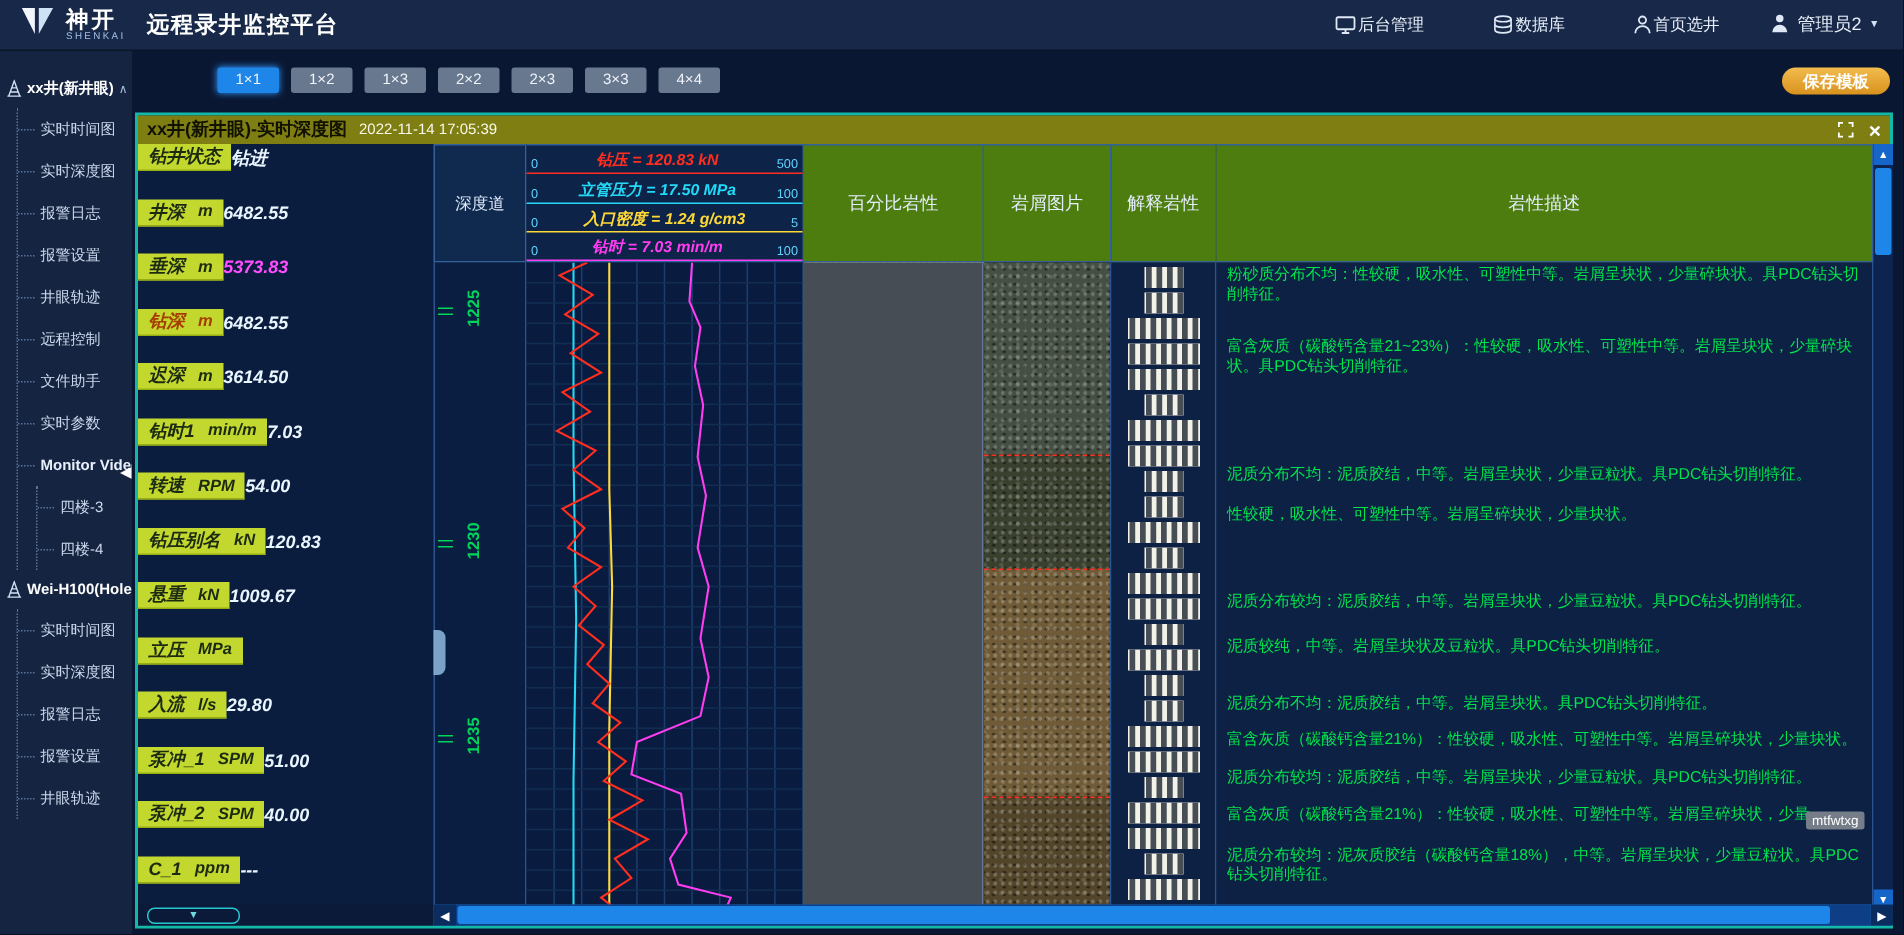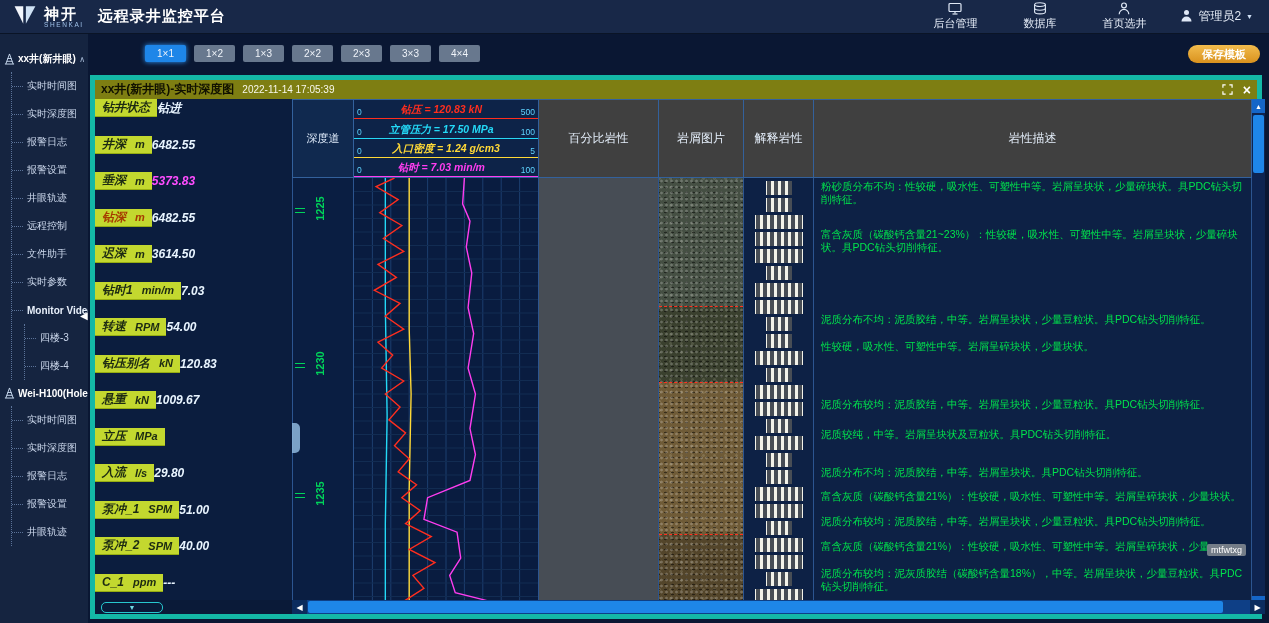--- a/index.html
+++ b/index.html
@@ -5,21 +5,21 @@
 *{margin:0;padding:0;box-sizing:border-box}
 body{background:#000;font-family:"Liberation Sans","DejaVu Sans",sans-serif}
 .app{position:relative;width:1269px;height:623px;background:#0a1733;overflow:hidden;color:#e7eef8}
 
 header{position:absolute;top:0;left:0;width:100%;height:34px;background:#182848;display:flex;align-items:center;padding:0 12px;z-index:9;border-bottom:1px solid #0a1426}
 .logo{display:flex;align-items:center;gap:6px;cursor:pointer}
 .logo-cn{font-size:15px;font-weight:bold;color:#fff;line-height:15px;letter-spacing:2px}
 .logo-en{font-size:6.5px;color:#9fc0e8;letter-spacing:1.6px}
 .app-title{font-size:15px;font-weight:bold;margin-left:14px;letter-spacing:1px;color:#fff}
 .top-nav{margin-left:auto;display:flex;gap:46px;margin-right:34px}
-.nav-item{display:flex;flex-direction:column;align-items:center;gap:1px;font-size:11px;color:#e6edf8;cursor:pointer}
+.nav-item{display:flex;flex-direction:row;align-items:center;gap:1px;font-size:11px;color:#e6edf8;cursor:pointer}
 .nav-ic{height:13px;display:flex;align-items:flex-end}
 .user-box{display:flex;align-items:center;gap:5px;font-size:12px;margin-right:4px;cursor:pointer}
 .dd{font-size:7px;color:#cfe0f5}
 
 aside{position:absolute;left:0;top:34px;width:88px;height:589px;background:#152440;padding:12px 0 0 4px;overflow:hidden}
 .tree-well{display:flex;align-items:center;gap:3px;height:26px;font-size:10px;font-weight:bold;color:#fff;white-space:nowrap;cursor:pointer;overflow:hidden}
 .tw-ic{flex:none;display:flex}
 .tw-caret{margin-left:auto;margin-right:3px;font-size:8px;color:#a8bcd8;font-weight:normal;cursor:pointer}
 .tree-kids{margin-left:7px;border-left:1px dotted #5b7399}
 .k2{margin-left:12px}
@@ -27,21 +27,21 @@
 .tree-item::before{content:"";position:absolute;left:0;top:14px;width:11px;border-top:1px dotted #5b7399}
 .tv{font-weight:bold;color:#e8f0fb}
 .collapse-arrow{position:absolute;left:80px;top:310px;color:#fff;font-size:10px;z-index:10;cursor:pointer}
 
 main{position:absolute;left:88px;top:34px;width:1181px;height:589px;background:#0a1733}
 .toolbar{position:absolute;left:57px;top:11px;display:flex;gap:10px}
 .layout-btn{width:41px;height:17px;border:none;border-radius:2px;background:#68788e;color:#f0f4fa;font-size:10px;font-family:inherit;cursor:pointer}
 .layout-btn.active{background:#1e86e8;box-shadow:0 0 5px #2f9bff}
 .save-btn{position:absolute;right:9px;top:11px;height:18px;padding:0 14px;border:none;border-radius:9px;background:linear-gradient(#f2bc4d,#d9921e);color:#fff;font-size:11px;font-weight:bold;font-family:inherit;cursor:pointer}
 
-.panel{position:absolute;left:2px;top:41px;width:1172px;height:544px;border:5px solid #14b8a6;background:#0d2145}
+.panel{position:absolute;left:2px;top:41px;width:1172px;height:544px;border:2px solid #14b8a6;background:#0d2145}
 .panel-title{height:19px;background:#7e7e12;display:flex;align-items:center;padding:0 6px;gap:8px;cursor:move}
 .pt-text{font-size:12px;font-weight:bold;color:#111100}
 .pt-time{font-size:10px;color:#f8f8ec}
 .pt-icons{margin-left:auto;display:flex;align-items:center;gap:10px}
 .pt-exp{display:flex;cursor:pointer}
 .pt-close{color:#fff;font-size:14px;font-weight:bold;line-height:14px;cursor:pointer}
 .panel-content{position:absolute;left:0;top:19px;width:1170px;height:511px}
 
 .params{position:absolute;left:0;top:0;width:197px;height:511px;display:flex;flex-direction:column;background:#0b1d3e}
 .param{flex:1;display:flex;min-height:0}
@@ -51,21 +51,21 @@
 
 .chart{position:absolute;left:197px;top:0;width:960px;height:511px}
 .chart-head{display:flex;height:79px}
 .chart-head .col{border:1px solid #33619c;border-left:none;position:relative}
 .chart-head .col:first-child{border-left:1px solid #33619c}
 .depth-h{width:62px;display:flex;align-items:center;justify-content:center;font-size:11px;color:#dce8f8;background:#10294f}
 .curves-h{width:185px;display:flex;flex-direction:column;background:#0d2348}
 .leg-line{flex:1;display:flex;align-items:flex-end;justify-content:space-between;padding:0 3px 1px}
 .leg-min,.leg-max{color:#5fd4ff;font-size:8.5px}
 .leg-name{font-size:10.5px;font-weight:bold;font-style:italic;white-space:nowrap}
-.head-cell{display:flex;align-items:center;justify-content:center;font-size:12px;color:#e4eefa;background:#404040}
+.head-cell{display:flex;align-items:center;justify-content:center;font-size:12px;color:#e4eefa;background:#4d7c0f}
 .w-litho{width:120px}.w-photo{width:85px}.w-interp{width:70px}.desc-h{flex:1}
 .chart-body{display:flex;height:432px;position:relative}
 .chart-body .col{border-right:1px solid #2c5590;position:relative;height:432px}
 .depth-b{width:62px;background:#0a1e42;border-left:1px solid #2c5590}
 .tick{position:absolute;left:2px;width:10px;border-top:1.5px solid #00d45a}
 .d-lab{position:absolute;left:10px;width:34px;height:13px;line-height:13px;text-align:center;color:#00d45a;font-size:11px;font-weight:bold;transform:rotate(-90deg);transform-origin:center}
 .curves-b{width:185px;background:#091c40}
 .curves-b svg{width:100%;height:100%;display:block}
 .litho-b{width:120px}
 .dash-fill{background-color:#f2f2e9;background-image:linear-gradient(90deg,#474d55 0 5px,transparent 5px),linear-gradient(90deg,#474d55 0 5px,transparent 5px);background-size:9px 14px,9px 14px;background-position:1px 2px,5.5px 9px}

